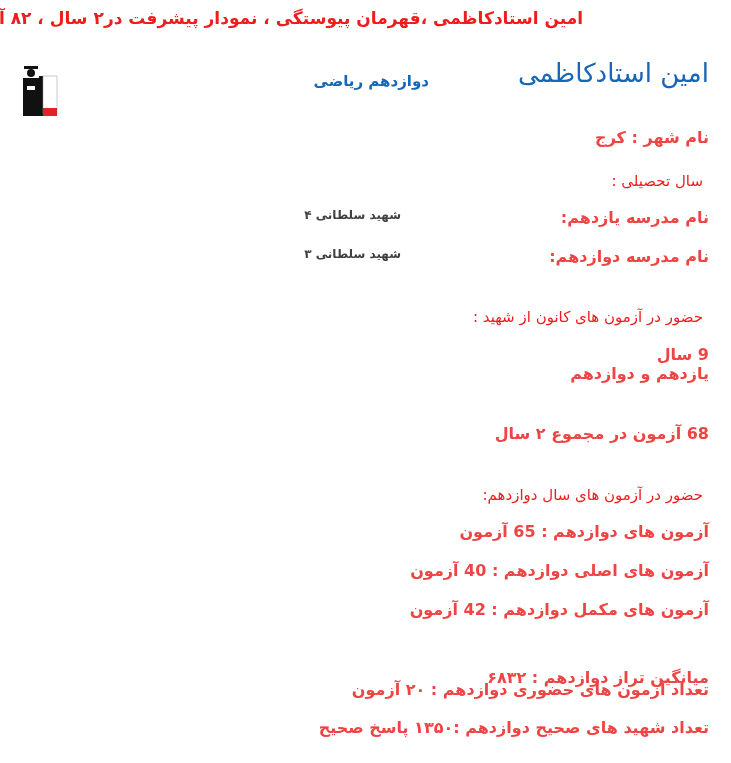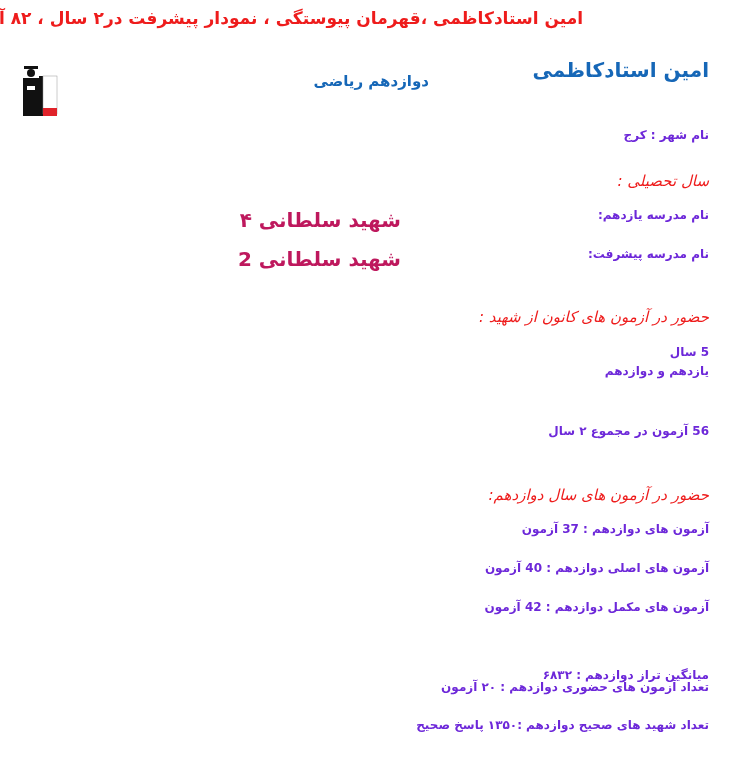--- a/index.html
+++ b/index.html
@@ -1,24 +1,24 @@
 <!DOCTYPE html>
 <html><head>
 <meta charset="utf-8">
 <style>
   html, body { margin:0; padding:0; background:#ffffff; }
   body { width:731px; height:763px; position:relative; overflow:hidden; font-family:"DejaVu Sans", sans-serif; direction:rtl; }
   .abs { position:absolute; }
   .banner { top:8px; right:148px; color:#ee1c1c; font-weight:bold; font-size:17px; white-space:nowrap; }
-  .name { top:58px; right:22px; color:#1667b7; font-weight:bold; font-size:20px; white-space:nowrap; }
+  .name { top:58px; right:22px; color:#1667b7; font-weight:normal; font-size:26px; white-space:nowrap; }
   .grade { top:72px; right:302px; color:#1667b7; font-weight:bold; font-size:15px; white-space:nowrap; }
   .logo { top:62px; left:18px; width:48px; height:56px; }
-  .line { right:22px; color:#6d28d9; font-weight:bold; font-size:12px; white-space:nowrap; }
-  .red { right:22px; color:#ee1c1c; font-size:15px; white-space:nowrap;font-style:italic; }
-  .val { color:#be185d; font-weight:bold; font-size:20px; white-space:nowrap; right:330px; }
+  .line { right:22px; color:#ef4444; font-weight:bold; font-size:16px; white-space:nowrap; }
+  .red { right:28px; color:#ee1c1c; font-size:15px; white-space:nowrap; }
+  .val { color:#404040; font-weight:bold; font-size:12px; white-space:nowrap; right:330px; }
 </style>
 </head>
 <body>
 
 <div class="abs banner">امین استادکاظمی ،قهرمان پیوستگی ، نمودار پیشرفت در۲ سال ، ۸۲ آزمون</div>
 
 <div class="abs logo">
   <svg width="48" height="56" viewBox="0 0 48 56">
     <rect x="6" y="4" width="14" height="3" fill="#111"></rect>
     <circle cx="13" cy="11" r="4" fill="#111"></circle>
@@ -30,27 +30,27 @@
   </svg>
 </div>
 
 <div class="abs name">امین استادکاظمی</div>
 <div class="abs grade">دوازدهم ریاضی</div>
 
 <div class="abs line" style="top:128px">نام شهر : کرج</div>
 <div class="abs red" style="top:172px">سال تحصیلی :</div>
 <div class="abs line" style="top:208px">نام مدرسه یازدهم:</div>
 <div class="abs val" style="top:208px">شهید سلطانی ۴</div>
-<div class="abs line" style="top:247px">نام مدرسه پیشرفت:</div>
-<div class="abs val" style="top:247px">شهید سلطانی 2</div>
+<div class="abs line" style="top:247px">نام مدرسه دوازدهم:</div>
+<div class="abs val" style="top:247px">شهید سلطانی ۳</div>
 
 <div class="abs red" style="top:308px">حضور در آزمون های کانون از شهید :</div>
-<div class="abs line" style="top:345px">5 سال</div>
+<div class="abs line" style="top:345px">9 سال</div>
 <div class="abs line" style="top:364px">یازدهم و دوازدهم</div>
-<div class="abs line" style="top:424px">56 آزمون در مجموع ۲ سال</div>
+<div class="abs line" style="top:424px">68 آزمون در مجموع ۲ سال</div>
 
 <div class="abs red" style="top:486px">حضور در آزمون های سال دوازدهم:</div>
-<div class="abs line" style="top:522px">آزمون های دوازدهم : 37 آزمون</div>
+<div class="abs line" style="top:522px">آزمون های دوازدهم : 65 آزمون</div>
 <div class="abs line" style="top:561px">آزمون های اصلی دوازدهم : 40 آزمون</div>
 <div class="abs line" style="top:600px">آزمون های مکمل دوازدهم : 42 آزمون</div>
 <div class="abs line" style="top:668px">میانگین تراز دوازدهم : ۶۸۳۲</div>
 <div class="abs line" style="top:680px">تعداد آزمون های حضوری دوازدهم : ۲۰ آزمون</div>
 <div class="abs line" style="top:718px">تعداد شهید های صحیح دوازدهم :۱۳۵۰ پاسخ صحیح</div>
 
 </body></html>

